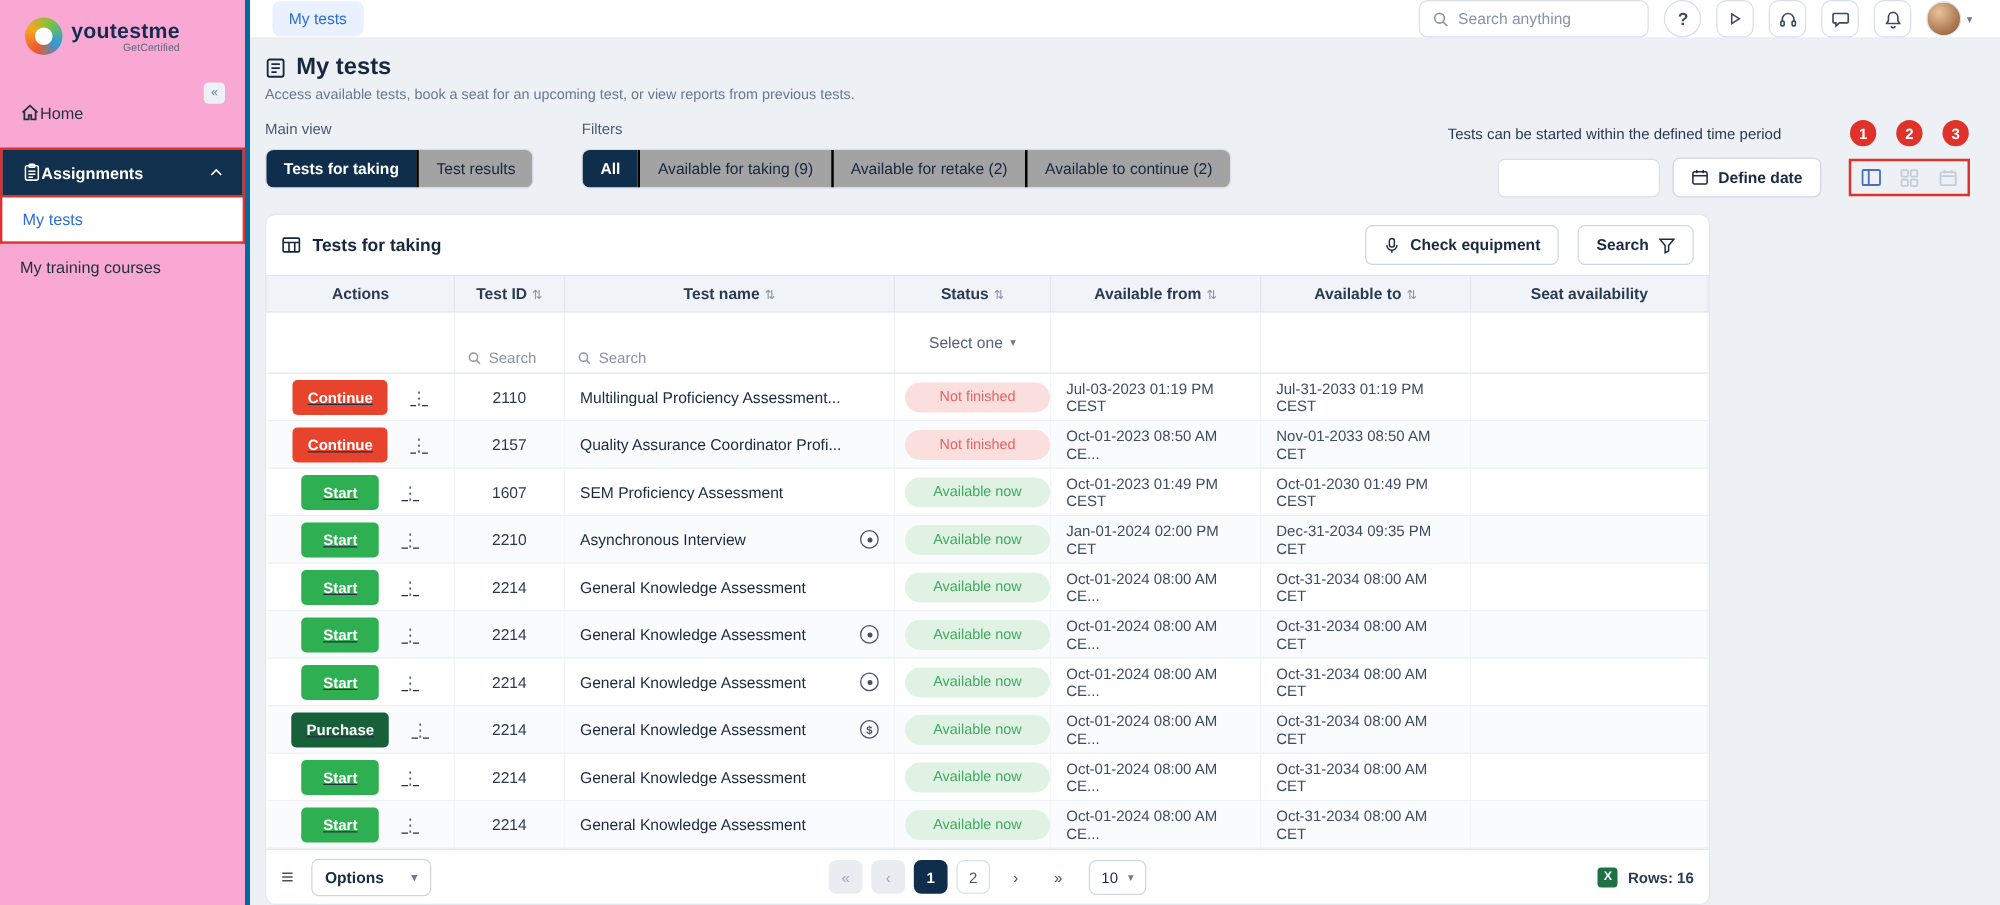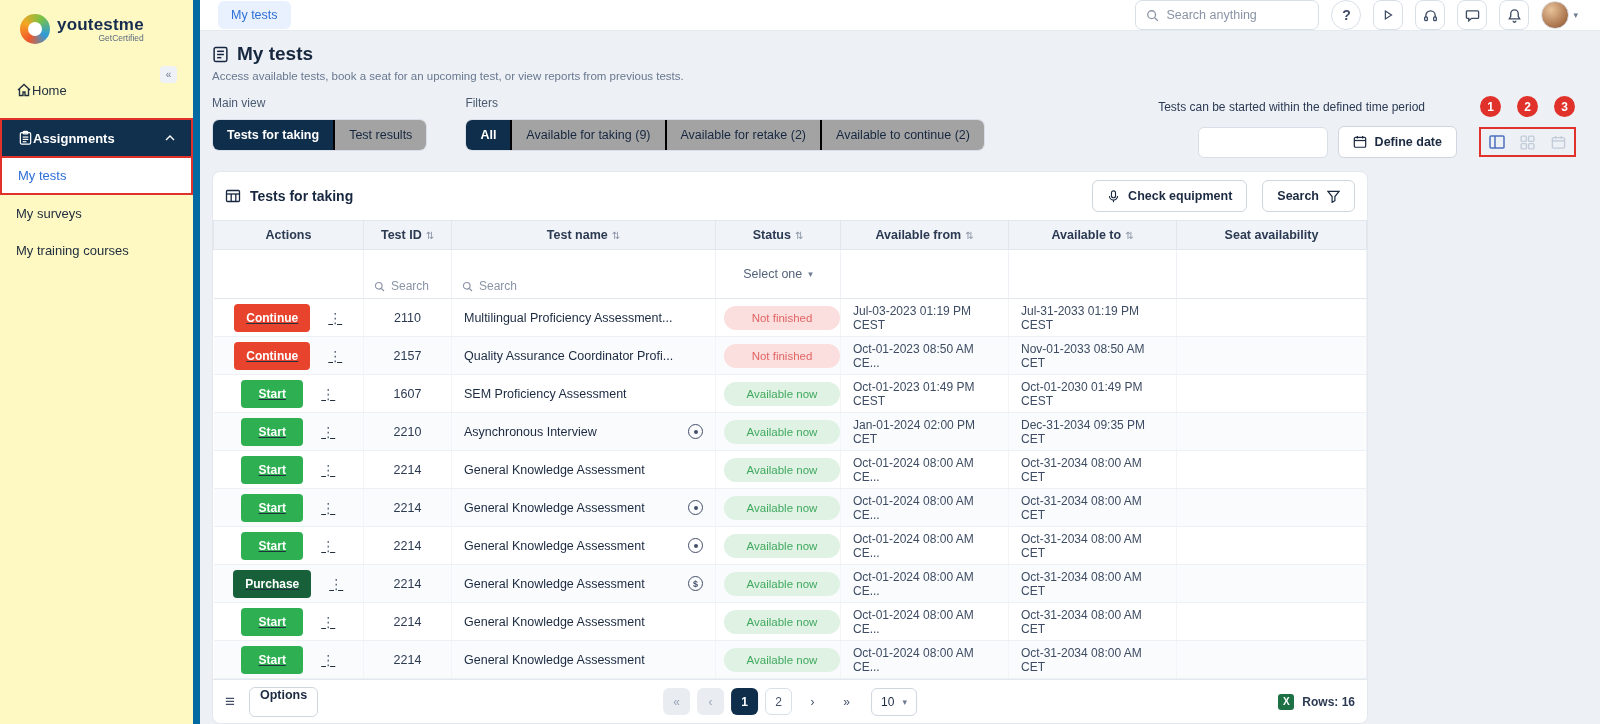--- a/index.html
+++ b/index.html
@@ -1,21 +1,21 @@
 <!DOCTYPE html>
 <html><head>
 <meta charset="utf-8">
 <style>
   * { margin:0; padding:0; box-sizing:border-box; }
   html,body { width:1600px; height:724px; overflow:hidden; }
   body { font-family:"Liberation Sans", sans-serif; background:#edf0f5; color:#22303f; }
   .app { display:flex; width:1600px; height:724px; }
 
   
-  .sidebar { width:200px; background:#fef9c3; border-right:7px solid #0369a1; position:relative; flex-shrink:0; }
+  .sidebar { width:200px; background:#f9a8d4; border-right:4px solid #0369a1; position:relative; flex-shrink:0; }
   .logo-row { display:flex; align-items:center; gap:7px; padding:14px 12px 10px 20px; }
   .logo-mark { width:30px; height:30px; border-radius:50%; background:conic-gradient(from 210deg,#f0582b,#f5a623,#7ac243,#2d9cdb,#f0582b); position:relative; flex-shrink:0; }
   .logo-mark::after { content:""; position:absolute; inset:8px; background:#fff; border-radius:50%; }
   .brand { font-size:17px; font-weight:bold; color:#152c4e; letter-spacing:.2px; }
   .brand-sub { font-size:8.5px; color:#5b6b7f; text-align:right; margin-top:-2px; }
   .collapse-btn { position:absolute; right:16px; top:66px; width:17px; height:17px; border:none; border-radius:4px; background:#eef1f6; color:#6b7a90; font-size:10px; cursor:pointer; line-height:17px; }
   .nav { margin-top:18px; }
   .nav-item { display:flex; align-items:center; padding:10px 16px; font-size:13px; color:#22303f; cursor:pointer; }
   .red-box { border:2px solid #e0312a; margin-top:10px; }
   .nav-parent { background:#11304e; color:#fff; font-weight:bold; border-bottom:2px solid #e0312a; }
@@ -92,21 +92,21 @@
   .dollar-icon { display:grid; place-items:center; font-size:9px; font-weight:bold; color:#44506a; }
   .c-status { text-align:center; }
   .badge { display:inline-block; width:116px; padding:6px 0; border-radius:12px; font-size:11.5px; }
   .badge.warn { background:#fbdede; color:#e26565; }
   .badge.ok { background:#dff2e4; color:#41a95f; }
   .c-date { color:#3d4c63; font-size:12px; padding-left:12px; }
 
   
   .card-foot { position:relative; display:flex; align-items:center; gap:14px; padding:7px 12px; border-top:1px solid #e3e8ee; height:44px; }
   .hamburger { font-size:17px; color:#44506a; cursor:pointer; }
-  .options-btn { height:30px; border:1px solid #cfd6e0; border-radius:6px; background:#fff; display:flex; align-items:center; gap:22px; padding:0 10px; font-size:12.5px; font-weight:bold; color:#1b2a41; cursor:pointer; font-family:inherit;flex-direction:column; }
+  .options-btn { height:30px; border:1px solid #cfd6e0; border-radius:6px; background:#fff; display:flex; align-items:center; gap:22px; padding:0 10px; font-size:12.5px; font-weight:bold; color:#1b2a41; cursor:pointer; font-family:inherit; }
   .pager { position:absolute; left:50%; transform:translateX(-50%); display:flex; align-items:center; gap:7px; }
   .pg { width:27px; height:27px; border-radius:6px; display:grid; place-items:center; font-size:12px; color:#44506a; cursor:pointer; border:none; background:transparent; font-family:inherit; }
   .pg.dis { background:#e9edf2; color:#9aa6b6; }
   .pg.cur { background:#0f2e4c; color:#fff; font-weight:bold; }
   .pg.num { border:1px solid #d9dfe8; background:#fff; }
   .psize { height:28px; border:1px solid #cfd6e0; border-radius:6px; background:#fff; display:flex; align-items:center; gap:8px; padding:0 9px; font-size:12px; color:#1b2a41; cursor:pointer; margin-left:4px; }
   .foot-right { margin-left:auto; display:flex; align-items:center; gap:8px; }
   .excel { width:16px; height:16px; background:#1e7145; border-radius:3px; color:#fff; font-size:10px; font-weight:bold; display:grid; place-items:center; cursor:pointer; }
   .rows-info { font-size:12px; font-weight:bold; color:#2b3a52; }
   svg { display:block; }
@@ -148,21 +148,20 @@
           </span>
           <span>Assignments</span>
           <span class="chev">
             <svg width="10" height="6" viewBox="0 0 10 6" fill="none" stroke="#fff" stroke-width="1.4">
                 <polyline points="1,5 5,1 9,5"></polyline>
               </svg>
           </span>
         </div>
         <div class="nav-sub selected">My tests</div>
       </div>
-      <div class="nav-plain">My surveys</div>
       <div class="nav-plain">My training courses</div>
     </nav>
   </aside>
 
   <div class="main-col">
 
     <header class="topbar">
       <span class="crumb">My tests</span>
       <div class="topbar-right">
         <div class="search-box">

